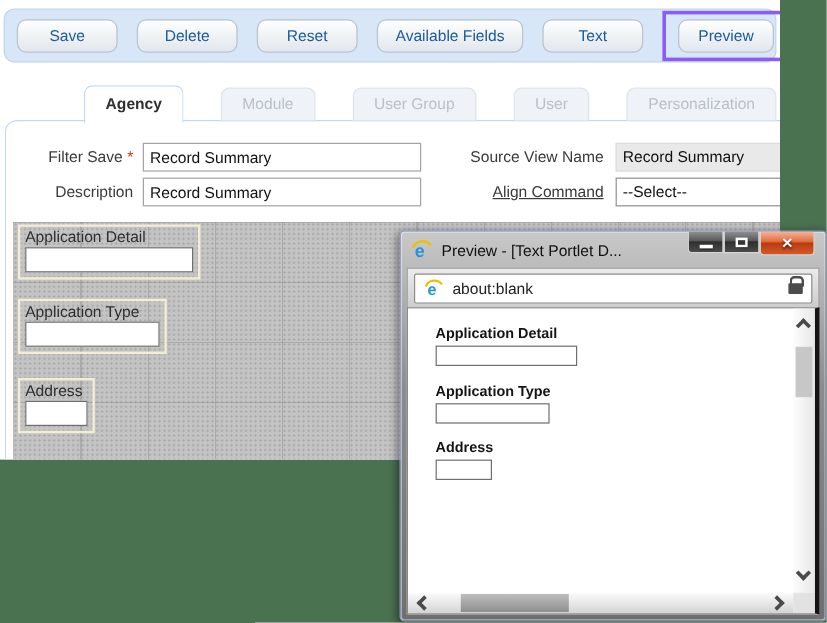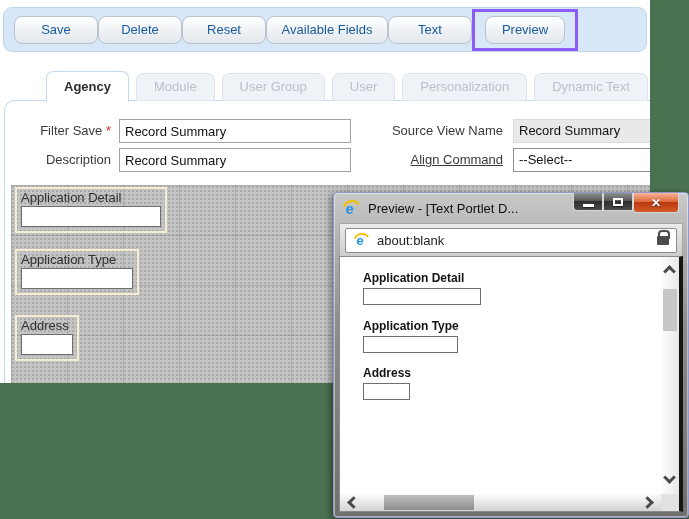--- a/index.html
+++ b/index.html
@@ -6,31 +6,31 @@
   html,body { width:689px; height:519px; overflow:hidden; }
   body { font-family:"Liberation Sans", sans-serif; }
 
   .desktop { position:relative; width:689px; height:519px; background:#4a7150; overflow:hidden; }
 
   
   .app-window { position:absolute; left:0; top:0; width:650px; height:383px; background:#fff; overflow:hidden; }
 
   .toolbar { position:absolute; left:3px; top:7px; width:644px; height:45px; background:#d7e7f7;
              border:1px solid #bed5ec; border-radius:9px; display:flex; align-items:center;
-             padding:0 10px; }
+             padding:0 10px; gap:16px; }
   .tbtn { height:28px; border:1px solid #b9c3cd; border-radius:8px; color:#1a5b9b; font-size:13px;
           background:linear-gradient(#ffffff, #eef1f4 55%, #e2e7ed); cursor:pointer;
           font-family:"Liberation Sans", sans-serif; flex:none; }
   .tbtn.w1{width:84px}.tbtn.w2{width:122px}.tbtn.w3{width:80px}
   .hl-wrap { border:3px solid #8b5cf6; padding:4px 10px; flex:none; display:flex; align-items:flex-end; }
 
   .tabs-row { position:absolute; left:46px; top:71px; height:30px; display:flex; gap:7px;
               align-items:flex-end; z-index:3; white-space:nowrap; }
   .tab { padding:0 17px; border-radius:7px 7px 0 0; font-size:13px; line-height:26px;
-         background:#eff3f8; border:1px solid #dde4ed; color:#b9c0ca; cursor:pointer; }
+         background:#eff3f8; border:1px solid #dde4ed; color:#b9c0ca; cursor:pointer;margin-left:24px; }
   .tab.active { background:#fff; border:1px solid #c3d9ee; border-bottom:2px solid #fff;
                 margin-bottom:-2px; line-height:29px; font-weight:bold; color:#2f2f2f; }
 
   .panel { position:absolute; left:4px; top:100px; width:646px; height:283px; background:#fff;
            border-top:1px solid #c3d9ee; border-left:1px solid #c3d9ee; border-radius:10px 0 0 0; }
   .flabel { position:absolute; font-size:13px; color:#3a3a3a; text-align:right; }
   .req { color:#cf2a0e; }
   .finput { position:absolute; height:24px; border:1px solid #a3a3a3; font-size:13px; padding:0 5px;
             color:#111; font-family:"Liberation Sans", sans-serif; background:#fff; }
   .fselect { position:absolute; height:24px; font-size:13px; line-height:22px; padding:0 5px;

